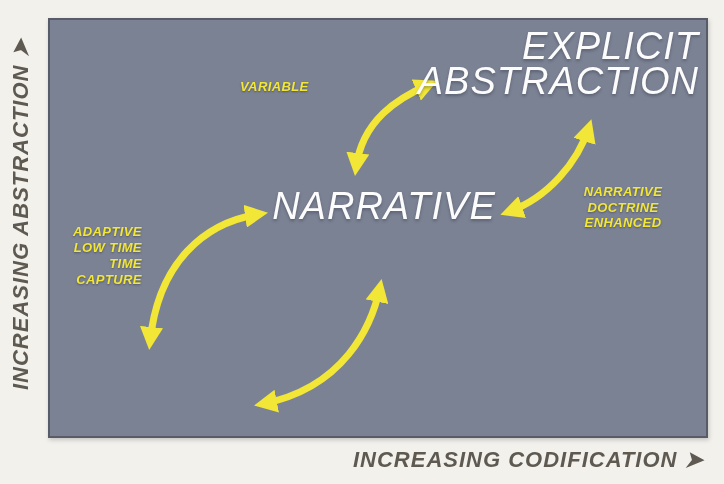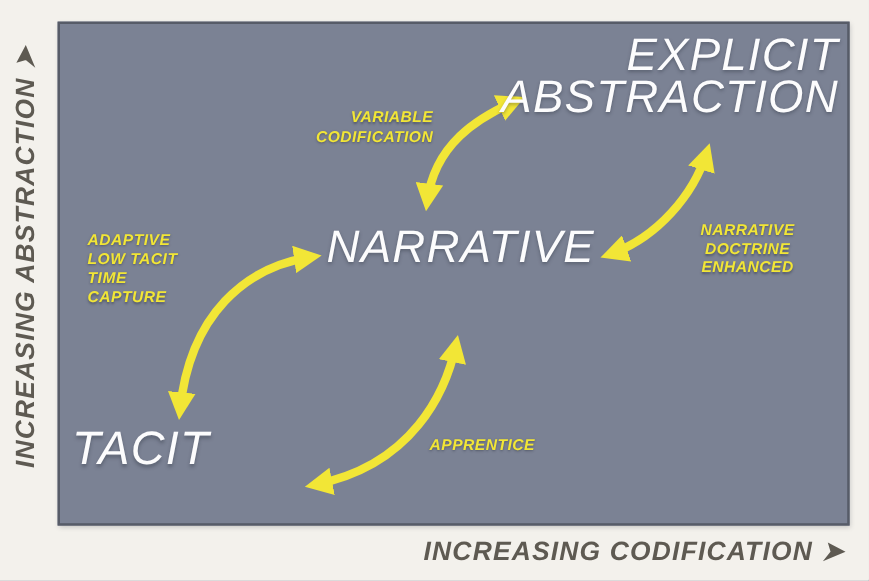--- a/index.html
+++ b/index.html
@@ -60,23 +60,23 @@
     position: absolute;
     z-index: 3;
     color: var(--yellow);
     font-size: 13px;
     line-height: 15.5px;
     font-weight: 700;
     letter-spacing: 0.4px;
     text-shadow: 0 1px 2px rgba(32,36,48,0.45);
     white-space: nowrap;
   }
-  .lbl-variable   { top: 90px;  left: 240px; width: 121px; text-align: right; }
+  .lbl-variable   { top: 79px;  left: 240px; width: 121px; }
   .lbl-doctrine   { top: 184px; left: 563px; width: 120px; text-align: center; }
-  .lbl-adaptive   { top: 192px; left: 73px;  text-align: left; line-height: 16px; }
+  .lbl-adaptive   { top: 224px; left: 73px;  text-align: right; line-height: 16px; }
   .lbl-apprentice { top: 363px; left: 358px; text-align: left; }
   .axis-label {
     position: absolute;
     z-index: 1;
     color: var(--axis-text);
     font-weight: 700;
     font-size: 22px;
     letter-spacing: 1px;
     white-space: nowrap;
   }
@@ -110,42 +110,39 @@
   <div class="node node-explicit">
     <div>EXPLICIT</div>
     <div>ABSTRACTION</div>
   </div>
 
   <div class="node node-narrative">
     <div>NARRATIVE</div>
   </div>
 
   <div class="node node-tacit">
-    <div>TACIT</div>
   </div>
 
   <div class="edge-label lbl-variable">
     <div>VARIABLE</div>
-    <div>CODIFICATION</div>
   </div>
 
   <div class="edge-label lbl-doctrine">
     <div>NARRATIVE</div>
     <div>DOCTRINE</div>
     <div>ENHANCED</div>
   </div>
 
   <div class="edge-label lbl-adaptive">
     <div>ADAPTIVE</div>
-    <div>LOW TACIT</div>
+    <div>LOW TIME</div>
     <div>TIME</div>
     <div>CAPTURE</div>
   </div>
 
   <div class="edge-label lbl-apprentice">
-    <div>APPRENTICE</div>
   </div>
 
   <div class="axis-label axis-y">INCREASING ABSTRACTION ➤</div>
 
   <div class="axis-label axis-x">INCREASING CODIFICATION ➤</div>
 
 </div>
 
 </body></html>

